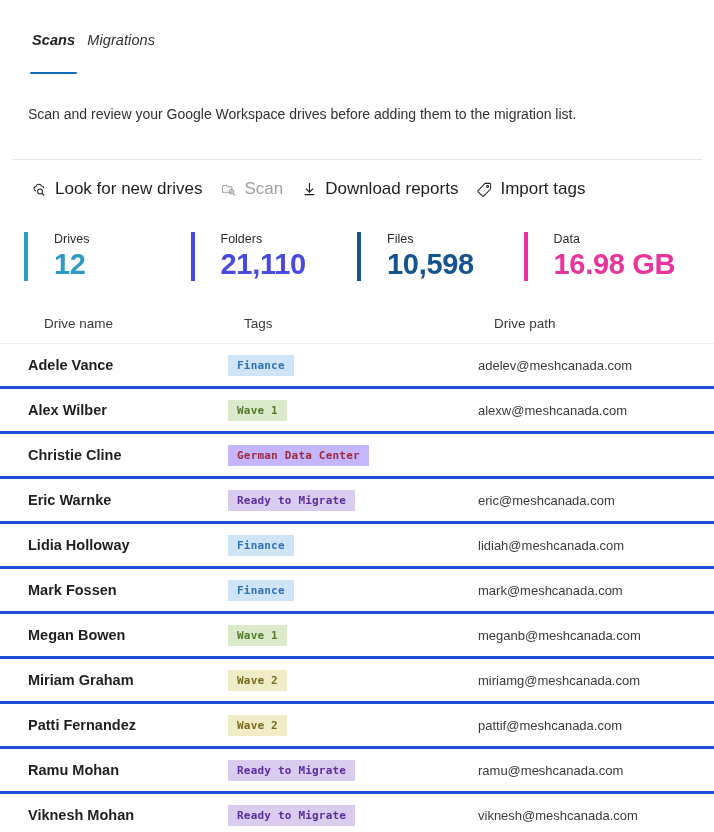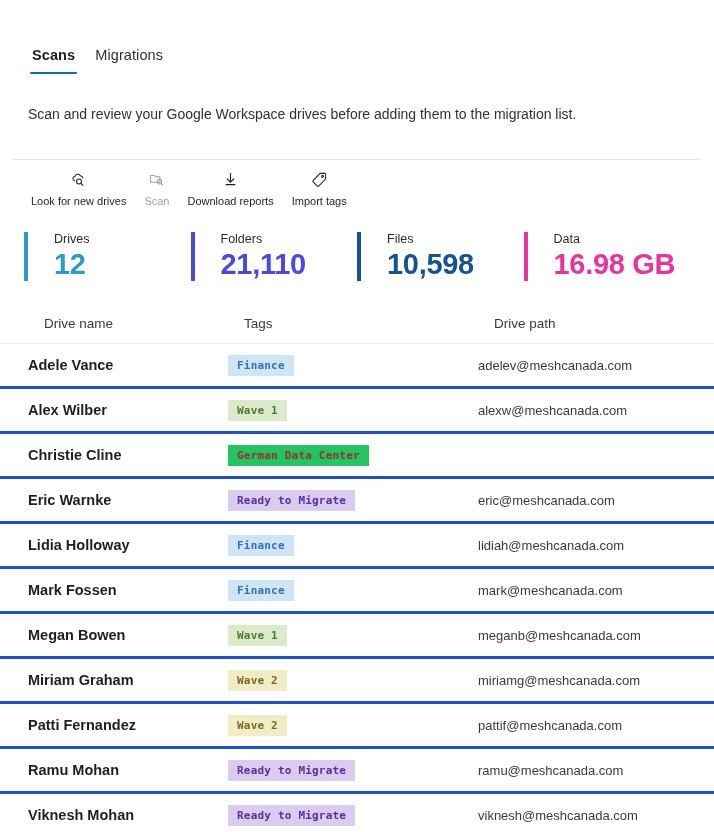--- a/index.html
+++ b/index.html
@@ -12,26 +12,26 @@
     height: 832px;
     font-family: "Liberation Sans", sans-serif;
     color: #201f1e;
     overflow: hidden;
   }
   .page { position: relative; width: 714px; height: 832px; }
 
   
   .tabstrip {
     display: flex;
-    align-items: flex-end;
-    gap: 12px;
+    gap: 4px;
     padding: 0 0 0 28px;
     height: 46px;
     margin-top: 28px;
     box-sizing: border-box;
+    font-style: italic;
   }
   .tab {
     position: relative;
     font-size: 14.5px;
     color: #323130;
     padding: 4px 4px 11px 4px;
     cursor: pointer;
     letter-spacing: .1px;
     white-space: nowrap;
   }
@@ -65,30 +65,29 @@
     align-items: center;
     gap: 0px;
     padding: 0 22px;
     height: 42px;
     margin-top: 8px;
   }
   .tbtn {
     display: flex;
     align-items: center;
     gap: 7px;
-    font-size: 11px;
+    font-size: 17px;
     color: #201f1e;
     padding: 6px 9px;
     cursor: pointer;
     border-radius: 3px;
     white-space: nowrap;
     background: transparent;
     border: none;
     font-family: inherit;
-    flex-direction: column;
   }
   .tbtn.disabled { color: #a19f9d; cursor: default; }
   .tbtn svg { display: block; flex: none; }
 
   
   .stats {
     display: flex;
     padding: 0 24px 0 24px;
     margin-top: 22px;
   }
@@ -261,21 +260,21 @@
           <div class="col-tags"><span class="tag" style="background:#cfe4f7;color:#2e74b5">Finance</span></div>
           <div class="cell-path col-path">adelev@meshcanada.com</div>
         </div>
         <div class="trow">
           <div class="cell-name col-name">Alex Wilber</div>
           <div class="col-tags"><span class="tag" style="background:#dbeacb;color:#537a2b">Wave 1</span></div>
           <div class="cell-path col-path">alexw@meshcanada.com</div>
         </div>
         <div class="trow">
           <div class="cell-name col-name">Christie Cline</div>
-          <div class="col-tags"><span class="tag" style="background:#22c55e;color:#9e2b3b">German Data Center</span></div>
+          <div class="col-tags"><span class="tag" style="background:#c4b5fd;color:#9e2b3b">German Data Center</span></div>
         </div>
         <div class="trow">
           <div class="cell-name col-name">Eric Warnke</div>
           <div class="col-tags"><span class="tag" style="background:#d9ccee;color:#5b2d9e">Ready to Migrate</span></div>
           <div class="cell-path col-path">eric@meshcanada.com</div>
         </div>
         <div class="trow">
           <div class="cell-name col-name">Lidia Holloway</div>
           <div class="col-tags"><span class="tag" style="background:#cfe4f7;color:#2e74b5">Finance</span></div>
           <div class="cell-path col-path">lidiah@meshcanada.com</div>

